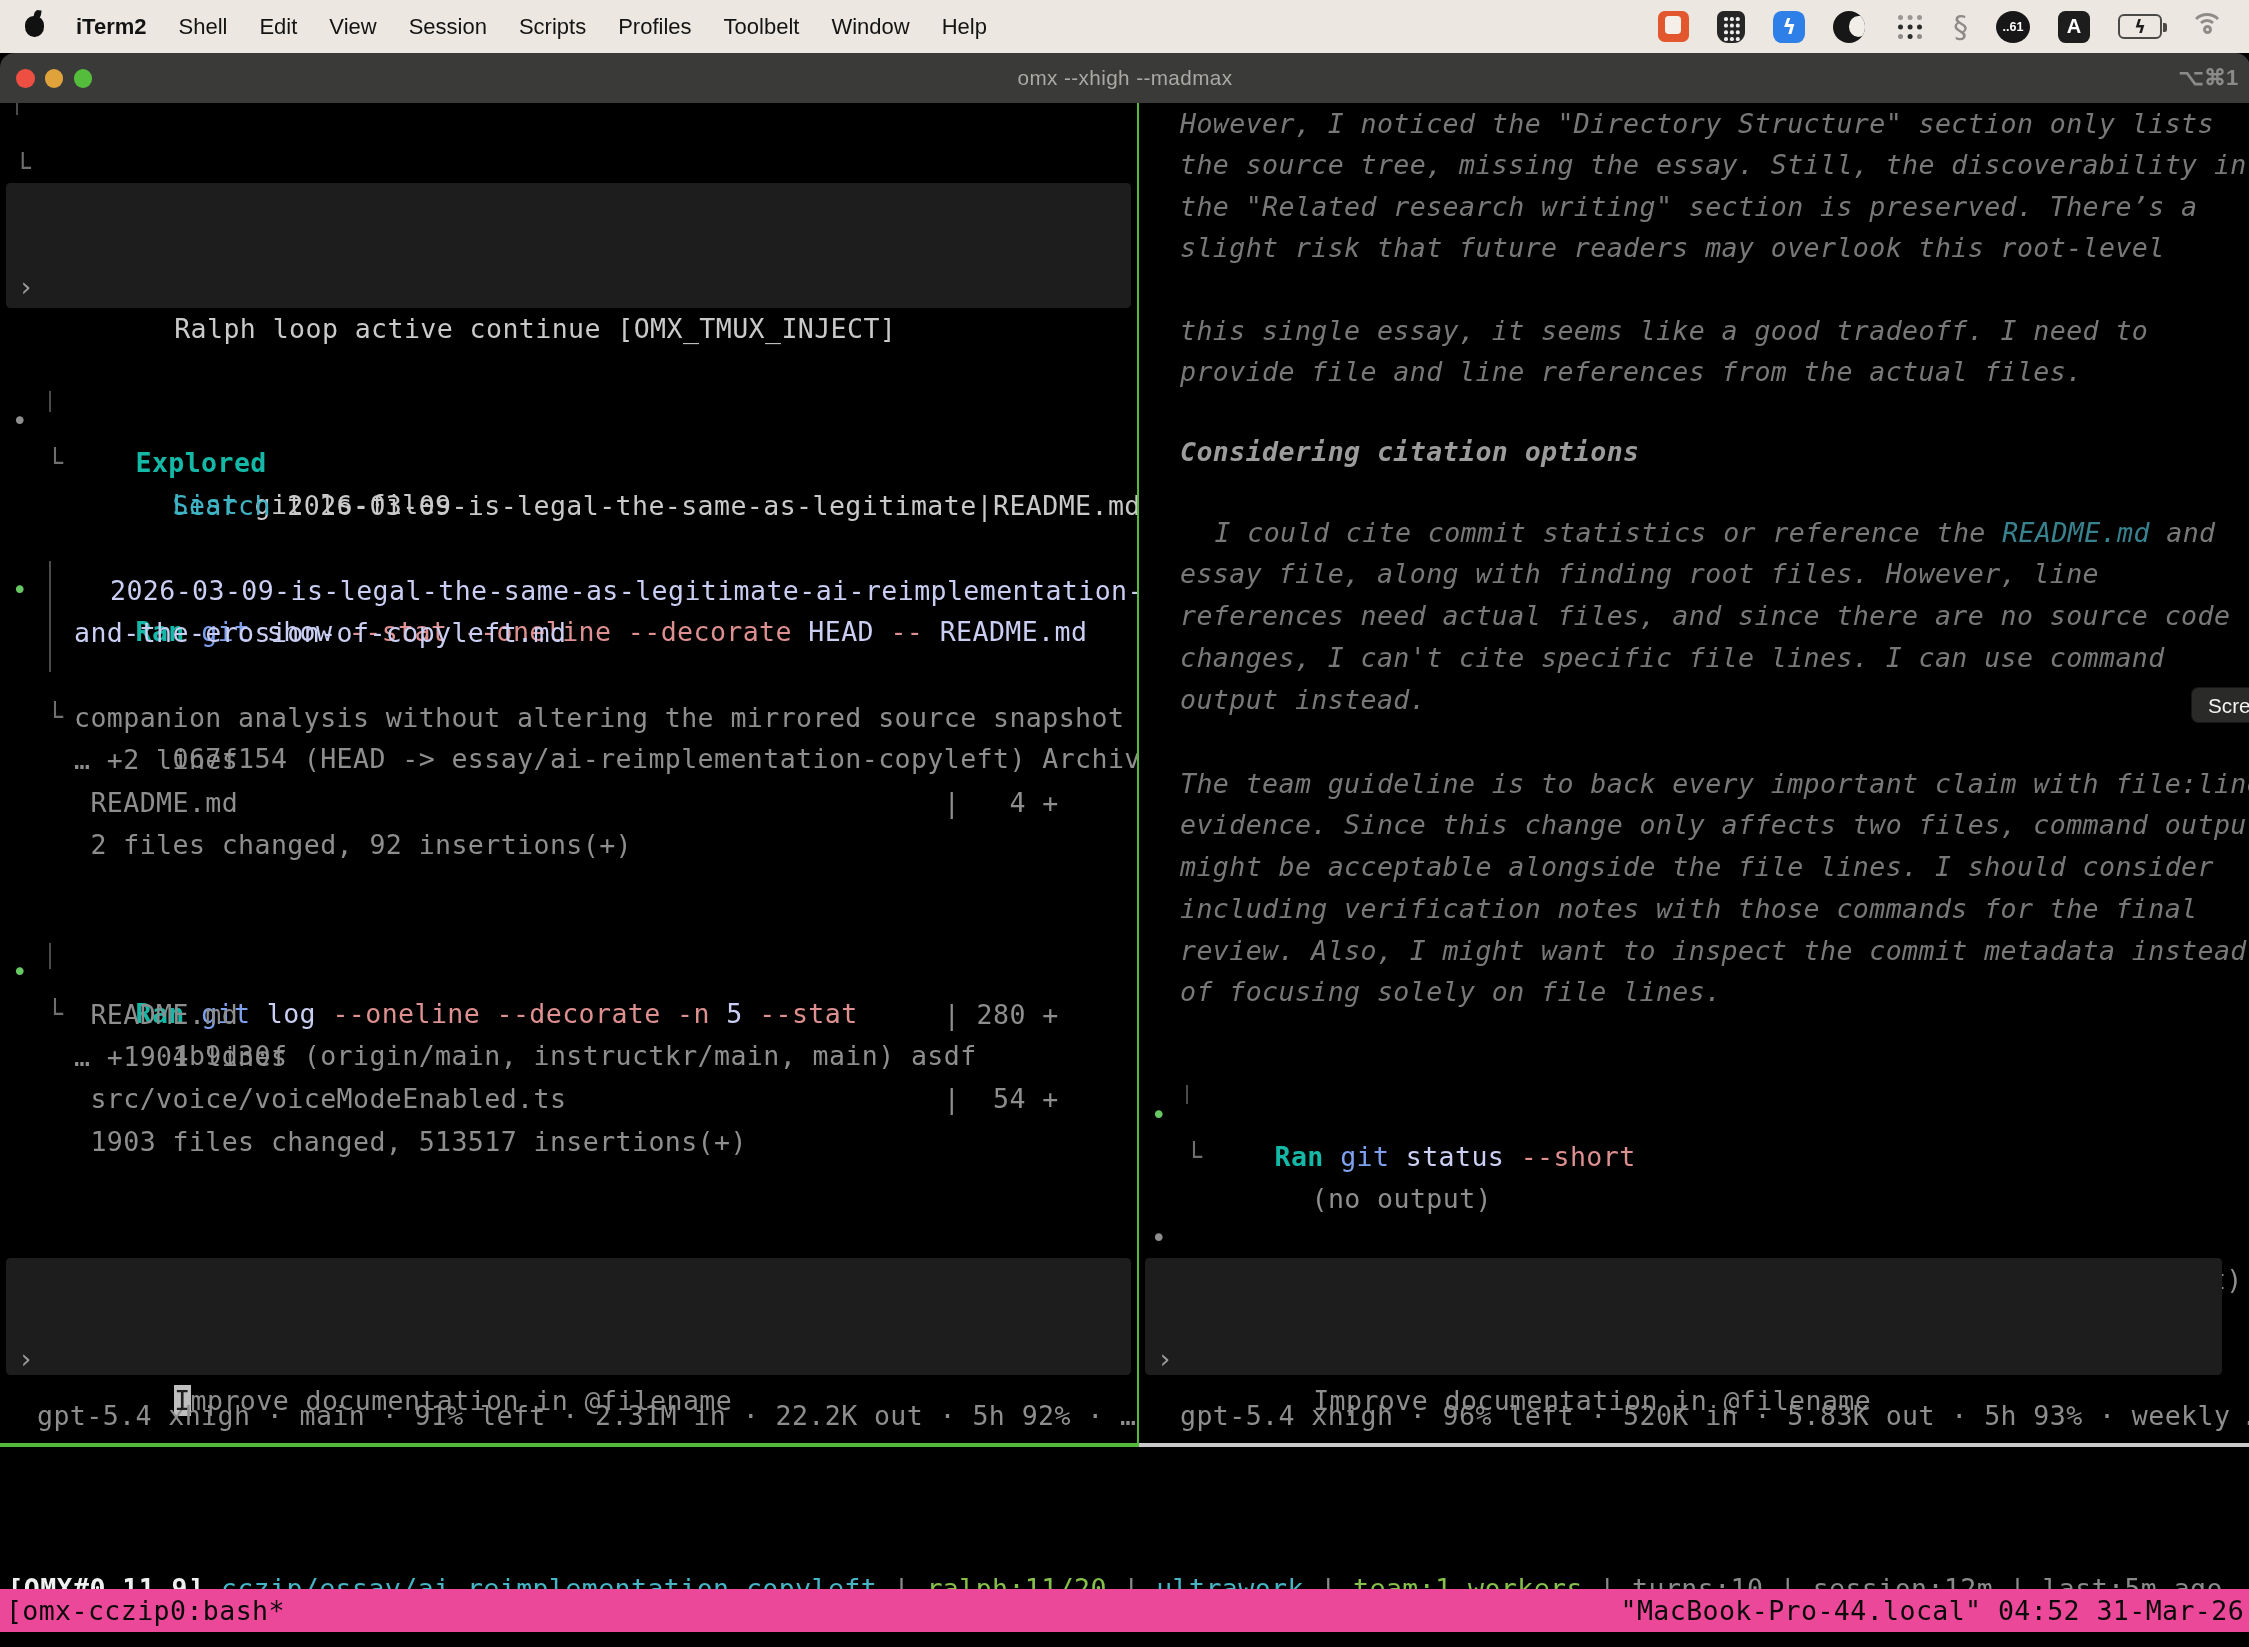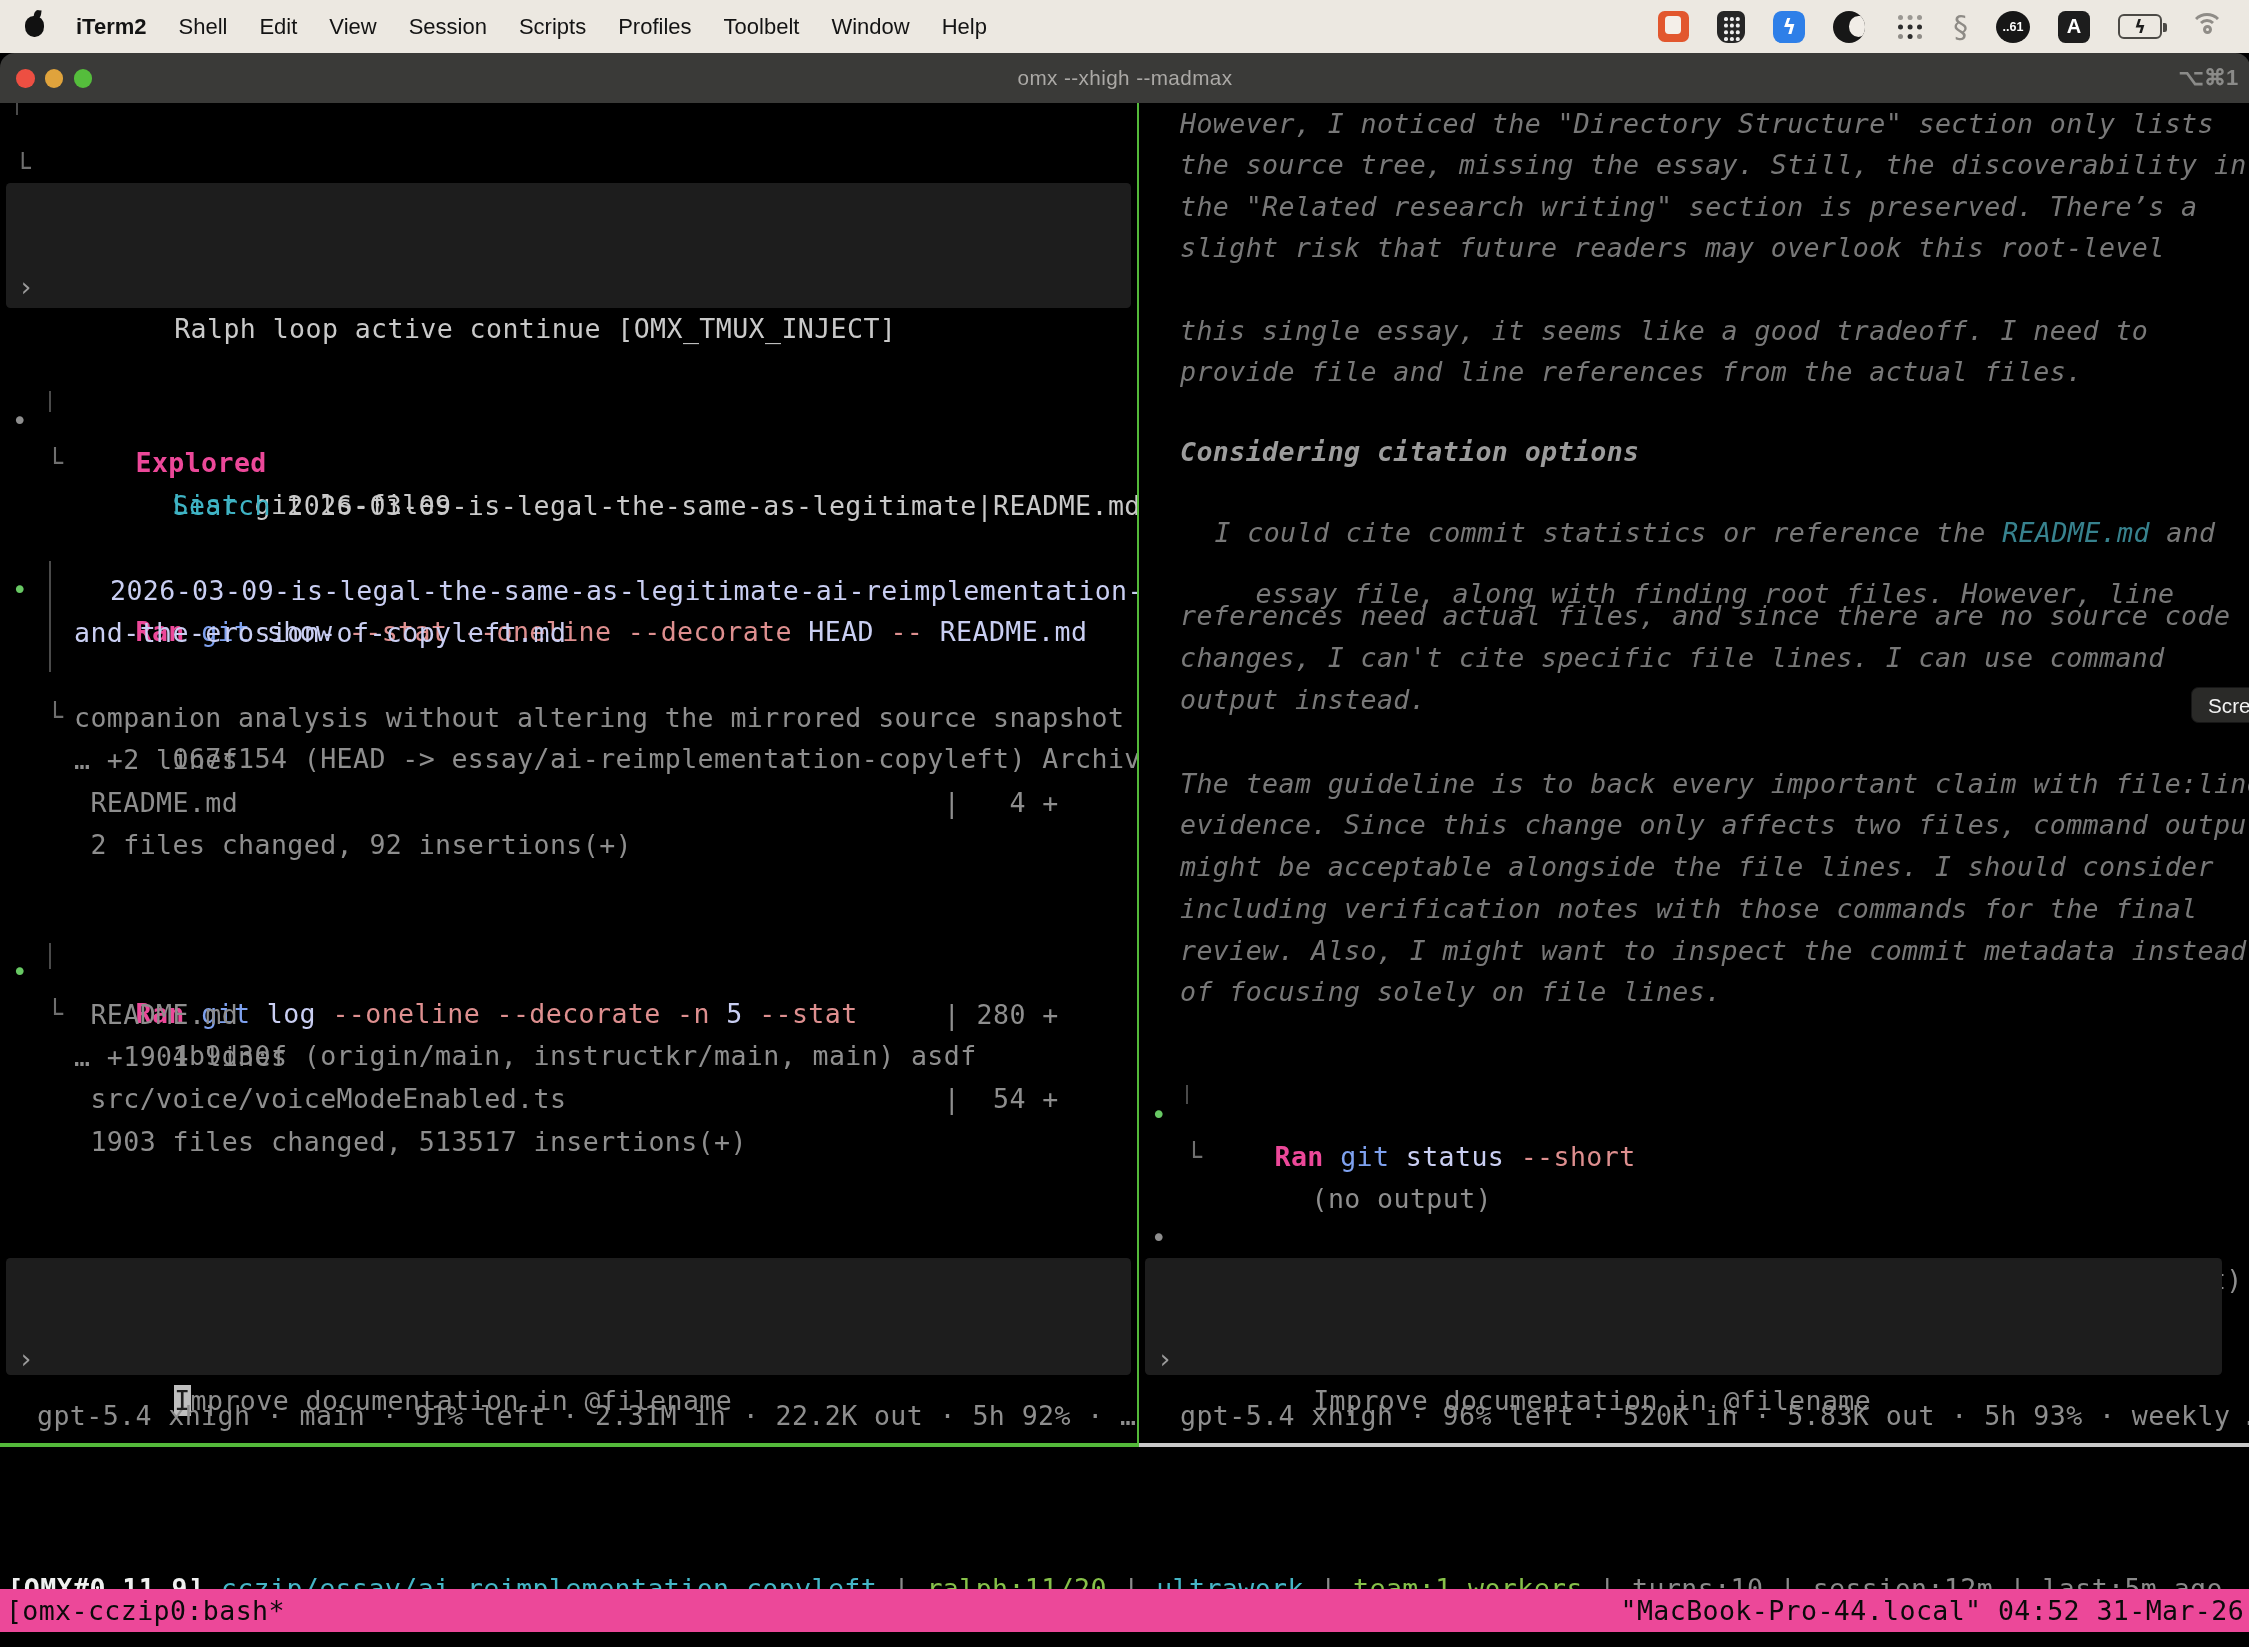--- a/index.html
+++ b/index.html
@@ -66,21 +66,21 @@
 
   .line{position:absolute;left:0;right:0;height:42px;line-height:42px;white-space:pre;}
   .b{position:absolute;left:11.8px;}
   .tr64{position:absolute;left:47px;color:#6f6f6f;}
   .tr20{position:absolute;left:14.8px;color:#6f6f6f;}
   .pl50{padding-left:37px;}
   .pl100{padding-left:74px;}
   .pl55{padding-left:41px;}
   .stem{position:absolute;width:1.5px;background:#4a4a4a;}
 
-  .w{color:#ec4899;font-weight:bold;}
+  .w{color:#14b8a6;font-weight:bold;}
   .gy{color:#8e8e8e;}
   .gy2{color:#c9c9c9;}
   .gyb{color:#8e8e8e;}
   .lav{color:#c9cef2;}
   .bl{color:#7ea1ef;}
   .pk{color:#de8f8f;}
   .cy{color:#3fb3c4;}
   .gb{color:#68c964;}
   .dim{color:#545454;font-weight:bold;}
   .para{color:#787878;font-style:italic;}
@@ -234,21 +234,21 @@
     <div class="line" style="top:0px;"><span class="pl55 para">However, I noticed the "Directory Structure" section only lists</span></div>
     <div class="line" style="top:41px;"><span class="pl55 para">the source tree, missing the essay. Still, the discoverability in</span></div>
     <div class="line" style="top:83px;"><span class="pl55 para">the "Related research writing" section is preserved. There’s a</span></div>
     <div class="line" style="top:124px;"><span class="pl55 para">slight risk that future readers may overlook this root-level</span></div>
     <div class="line" style="top:207px;"><span class="pl55 para">this single essay, it seems like a good tradeoff. I need to</span></div>
     <div class="line" style="top:248px;"><span class="pl55 para">provide file and line references from the actual files.</span></div>
 
     <div class="line" style="top:328px;"><span class="pl55 hd">Considering citation options</span></div>
 
     <div class="line" style="top:409px;text-align:center;"><span class="pl55"><span class="para">I could cite commit statistics or reference the </span><span class="lk">README.md</span><span class="para"> and</span></span></div>
-    <div class="line" style="top:470px;text-align:center;"><span class="pl55 para">essay file, along with finding root files. However, line</span></div>
+    <div class="line" style="top:450px;"><span class="pl55 para">essay file, along with finding root files. However, line</span></div>
     <div class="line" style="top:492px;"><span class="pl55 para">references need actual files, and since there are no source code</span></div>
     <div class="line" style="top:534px;"><span class="pl55 para">changes, I can't cite specific file lines. I can use command</span></div>
     <div class="line" style="top:576px;"><span class="pl55 para">output instead.</span></div>
 
     <div class="line" style="top:660px;"><span class="pl55 para">The team guideline is to back every important claim with file:line</span></div>
     <div class="line" style="top:701px;"><span class="pl55 para">evidence. Since this change only affects two files, command output</span></div>
     <div class="line" style="top:743px;"><span class="pl55 para">might be acceptable alongside the file lines. I should consider</span></div>
     <div class="line" style="top:785px;"><span class="pl55 para">including verification notes with those commands for the final</span></div>
     <div class="line" style="top:827px;"><span class="pl55 para">review. Also, I might want to inspect the commit metadata instead</span></div>
     <div class="line" style="top:868px;"><span class="pl55 para">of focusing solely on file lines.</span></div>

